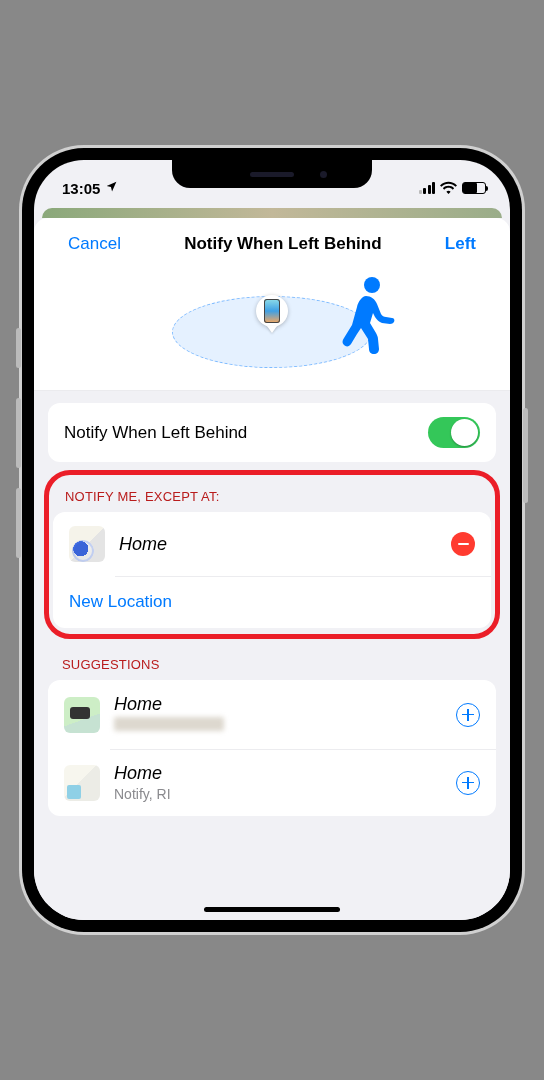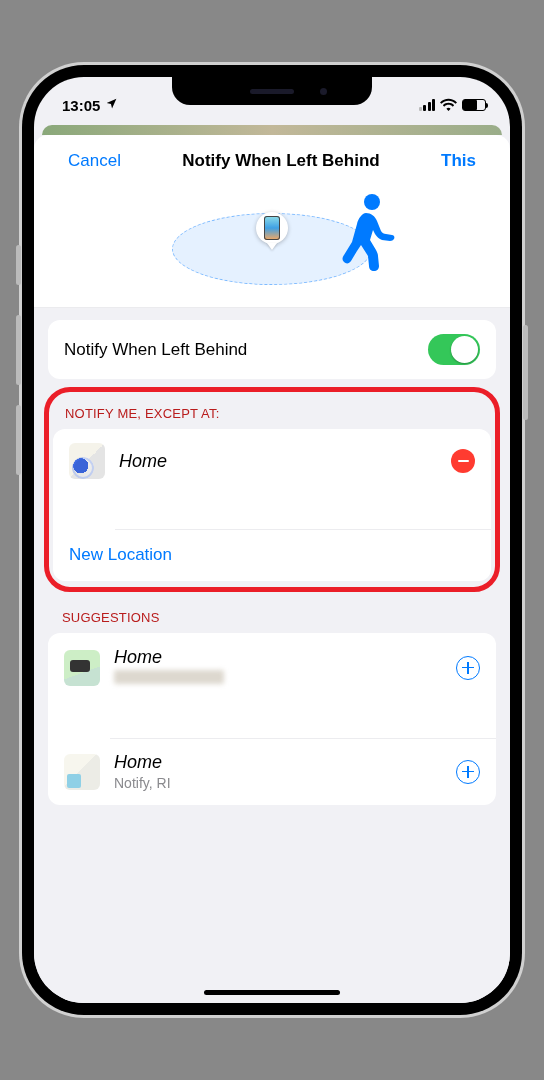--- a/index.html
+++ b/index.html
@@ -1,18 +1,18 @@
 <!DOCTYPE html>
 <html><head>
   <meta charset="utf-8">
   <style>
     * { margin: 0; padding: 0; box-sizing: border-box; font-family: -apple-system, BlinkMacSystemFont, "Segoe UI", Helvetica, Arial, sans-serif; }
     body { background: #888; display: flex; justify-content: center; align-items: center; min-height: 1080px; }
     .phone-frame {
-      width: 500px; height: 950px;
+      width: 500px; height: 784px;
       background: #000; border-radius: 62px;
       padding: 12px;
       box-shadow: 0 0 0 3px #d0d0d0, 0 0 0 4px #888;
       position: relative;
     }
     .side-btn { position: absolute; background:#bbb; border-radius:3px; }
     .side-left1 { left:-6px; top:180px; width:5px; height:40px; }
     .side-left2 { left:-6px; top:250px; width:5px; height:70px; }
     .side-left3 { left:-6px; top:340px; width:5px; height:70px; }
     .side-right { right:-6px; top:260px; width:5px; height:95px; }
@@ -98,21 +98,21 @@
     .del-icon::before { content:""; width:11px; height:2.5px; background:#fff; border-radius:2px; }
     .add-icon { width:24px; height:24px; border-radius:50%; border:1.6px solid #007aff; display:flex; align-items:center; justify-content:center; flex-shrink:0; position:relative; }
     .add-icon::before, .add-icon::after { content:""; position:absolute; background:#007aff; }
     .add-icon::before { width:12px; height:1.6px; }
     .add-icon::after { width:1.6px; height:12px; }
     .link-row { color:#007aff; font-size:17px; padding:16px 16px; }
     .highlight-box { border:5px solid #eb1e28; border-radius:26px; padding:2px 2px; margin: 0 10px; }
     .highlight-box .section-header { padding:12px 14px 8px; }
     .highlight-box .card { margin:0 2px 4px; }
     .home-indicator { position:absolute; bottom:8px; left:50%; transform:translateX(-50%); width:136px; height:5px; background:#000; border-radius:3px; }
-    .card.split .row:not(:first-child) { border-top:none;margin-top:36px; }
+    .card.split .row:not(:first-child) { border-top:none; }
     .card.split .row:not(:first-child)::before {
       content:""; position:absolute; top:0; left:62px; right:0; height:1px; background:#ececef;
     }
   </style>
 </head>
 <body>
 
 <div class="phone-frame">
   <div class="side-btn side-left1"></div>
   <div class="side-btn side-left2"></div>
@@ -150,21 +150,21 @@
     </div>
 
     <div class="sheet-peek"></div>
 
     <div class="sheet">
       <div class="sheet-content">
 
         <div class="header">
           <span class="header-btn">Cancel</span>
           <span class="header-title">Notify When Left Behind</span>
-          <span class="header-btn done">This</span>
+          <span class="header-btn done">Left</span>
         </div>
 
         <div class="illustration">
           <div class="zone">
             <div class="phone-pin">
               <div class="bubble"></div>
                 <div class="stem"></div>
             </div>
           </div>
           <div class="walker">

